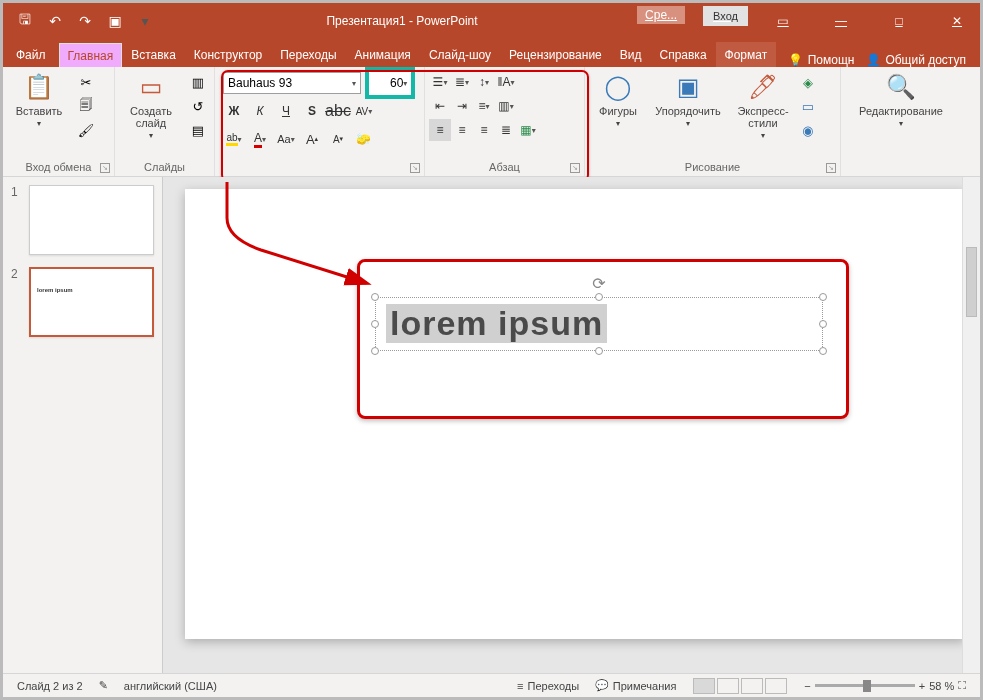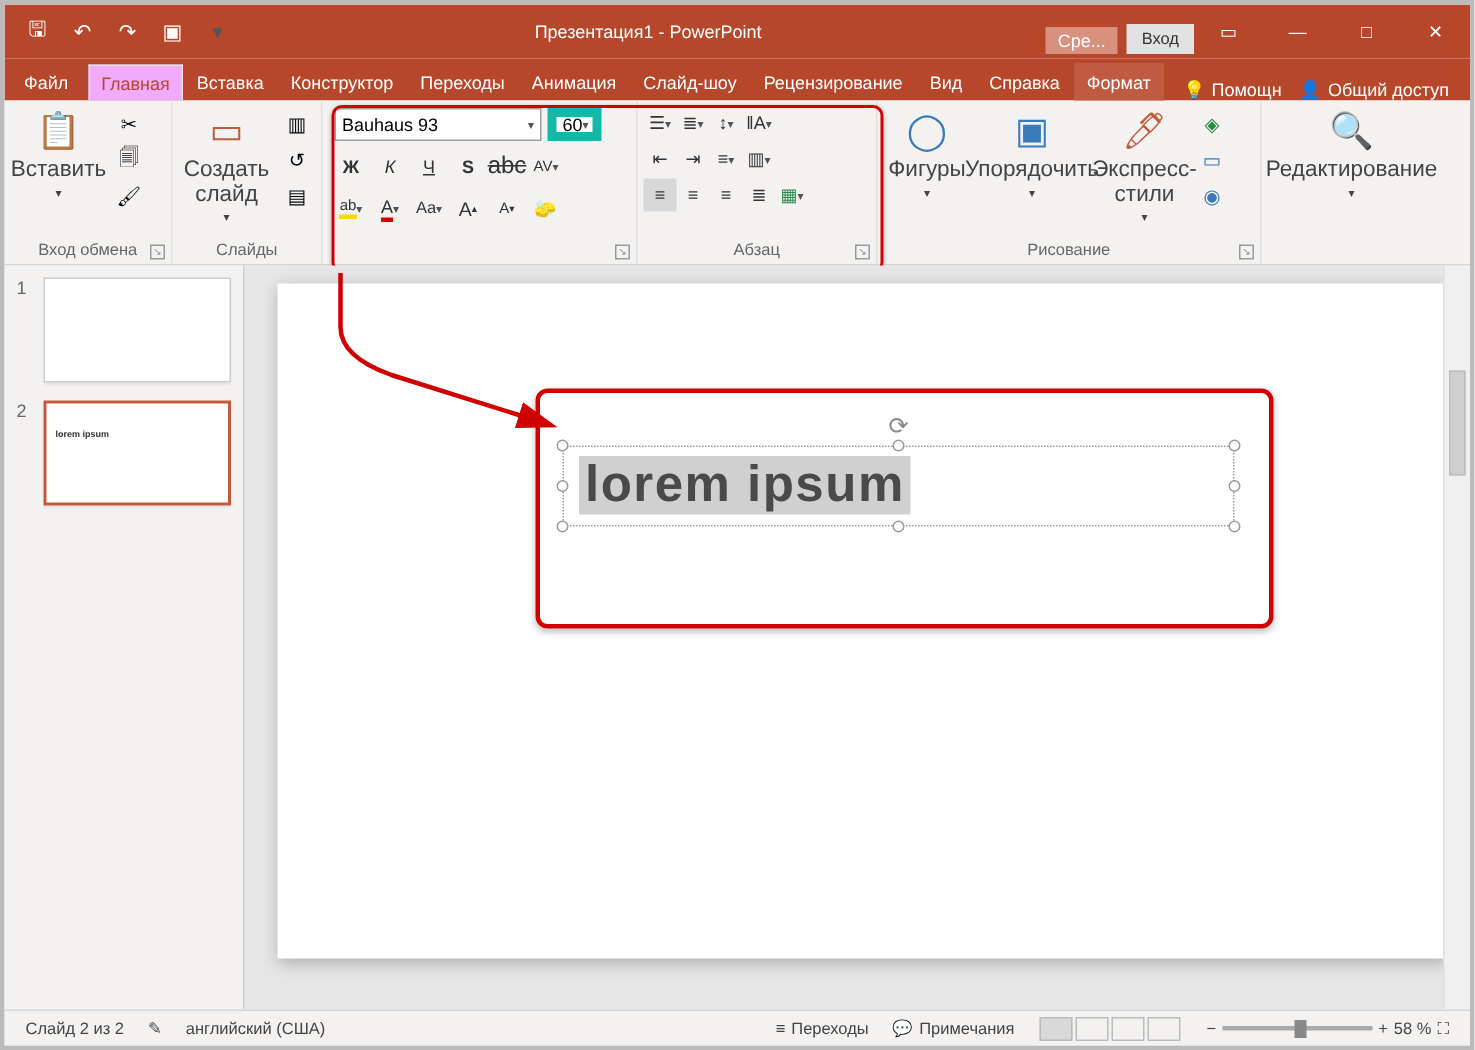--- a/index.html
+++ b/index.html
@@ -1,46 +1,46 @@
 <!DOCTYPE html>
 <html><head>
 <meta charset="utf-8">
 <style>
   * { box-sizing: border-box; margin: 0; padding: 0; font-family: "Segoe UI", Arial, sans-serif; }
   body { width: 983px; height: 700px; background: #fff; position: relative; overflow: hidden; border: 3px solid #bbb;}
   .titlebar { height: 36px; background: #b7472a; display:flex; align-items:center; color:#fff; font-size:12px;}
   .titlebar .qat { display:flex; align-items:center; gap:14px; padding:0 14px;}
   .titlebar .qat .ico { width:16px; height:16px; display:flex; align-items:center; justify-content:center; font-size:14px;}
   .titlebar .title-center { flex:1; text-align:center;}
-  .titlebar .right { display:flex; align-items:flex-end; gap:0;}
+  .titlebar .right { display:flex; align-items:flex-start; gap:12px;text-decoration:underline;}
   .titlebar .badge { background:#d8907f; padding:2px 8px; font-size:12px;}
   .titlebar .login { background:#e2e2e2; color:#333; padding:4px 10px; margin-left:6px; font-size:11px;}
   .titlebar .winbtn { width:46px; height:30px; display:flex; align-items:center; justify-content:center; font-size:12px;}
   .tabs { height:28px; background:#b7472a; display:flex; align-items:flex-end; font-size:12px; color:#fff;}
   .tab { padding:5px 8px 4px 8px; border:1px solid transparent; white-space:nowrap;}
   .tab.first { padding-left:12px; padding-right:12px;}
   .tab.active { background:#f0abfc; color:#b7472a; border:1px solid #e0e0e0; border-bottom:none;}
   .tab.format { background:#c05a40;}
   .tabs .tabright { margin-left:auto; display:flex; align-items:center; gap:12px; padding-right:14px;}
   .tabs .tabright .item { display:flex; align-items:center; gap:4px;}
   .ribbon { height:110px; background:#f3f2f1; border-bottom:1px solid #d6d6d6; display:flex;}
   .group { border-right:1px solid #e0e0e0; display:flex; flex-direction:column; position:relative;}
   .group .body { flex:1; display:flex; align-items:flex-start; padding:4px 6px 0 6px; gap:8px;}
   .group .label { text-align:center; font-size:11px; color:#666; padding:2px 0 3px 0; position:relative;}
   .launcher { position:absolute; right:4px; bottom:3px; width:10px; height:10px; border:1px solid #999; font-size:7px; display:flex; align-items:center; justify-content:center; color:#999;}
   .bigbtn { display:flex; flex-direction:column; align-items:center; width:60px; gap:2px;}
   .bigbtn .ic { width:32px; height:32px; display:flex; align-items:center; justify-content:center; font-size:24px; color:#464646;}
-  .bigbtn .lbl { font-size:15px; color:#444; text-align:center; line-height:1.1;}
+  .bigbtn .lbl { font-size:11px; color:#444; text-align:center; line-height:1.1;}
   .bigbtn .drop { font-size:8px; color:#444;}
   .smallbtns { display:flex; flex-direction:column; gap:6px; padding-top:2px;}
   .smallbtns .s { width:18px; height:18px; font-size:13px; display:flex; align-items:center; justify-content:center;}
   .hl-area { border:2px solid #d10000; border-radius:7px; position:absolute; box-shadow:0 1px 3px rgba(0,0,0,0.25);}
   .fontgroup .row { display:flex; align-items:center; gap:4px; height:24px; margin-bottom:2px;}
   .fontbox { width:138px; height:22px; background:#fff; border:1px solid #9e9e9e; font-size:12px; padding:1px 4px; display:flex; align-items:center; justify-content:space-between;}
-  .sizebox { width:36px; height:22px; background:#fff; border:6px solid #14b8a6; font-size:12px; padding:1px 4px; display:flex; align-items:center; justify-content:space-between;}
+  .sizebox { width:36px; height:32px; background:#fff; border:4px solid #14b8a6; font-size:12px; padding:1px 21px; display:flex; align-items:center; justify-content:space-between;}
   .fontgroup .fmtbtn, .paragroup .fmtbtn { width:22px; height:22px; display:flex; align-items:center; justify-content:center; font-size:12px; color:#333;}
   .paraicons { display:flex; align-items:center;}
   .workspace { position:absolute; top:174px; left:0; right:0; bottom:24px; display:flex; background:#e6e6e6;}
   .thumbpane { width:160px; background:#f3f2f1; border-right:1px solid #ccc; padding-top:8px;}
   .thumb { margin:0 8px 12px 26px; position:relative;}
   .thumb .num { position:absolute; left:-18px; top:0; font-size:12px; color:#666;}
   .thumb .pg { height:70px; background:#fff; border:1px solid #ccc; box-shadow:0 1px 2px rgba(0,0,0,0.1);}
   .thumb.active .pg { border:2px solid #c55a3b;}
   .thumb .inner-txt { font-size:6px; color:#333; padding:18px 6px; font-weight:bold;}
   .canvaspane { flex:1; position:relative; overflow:hidden;}

